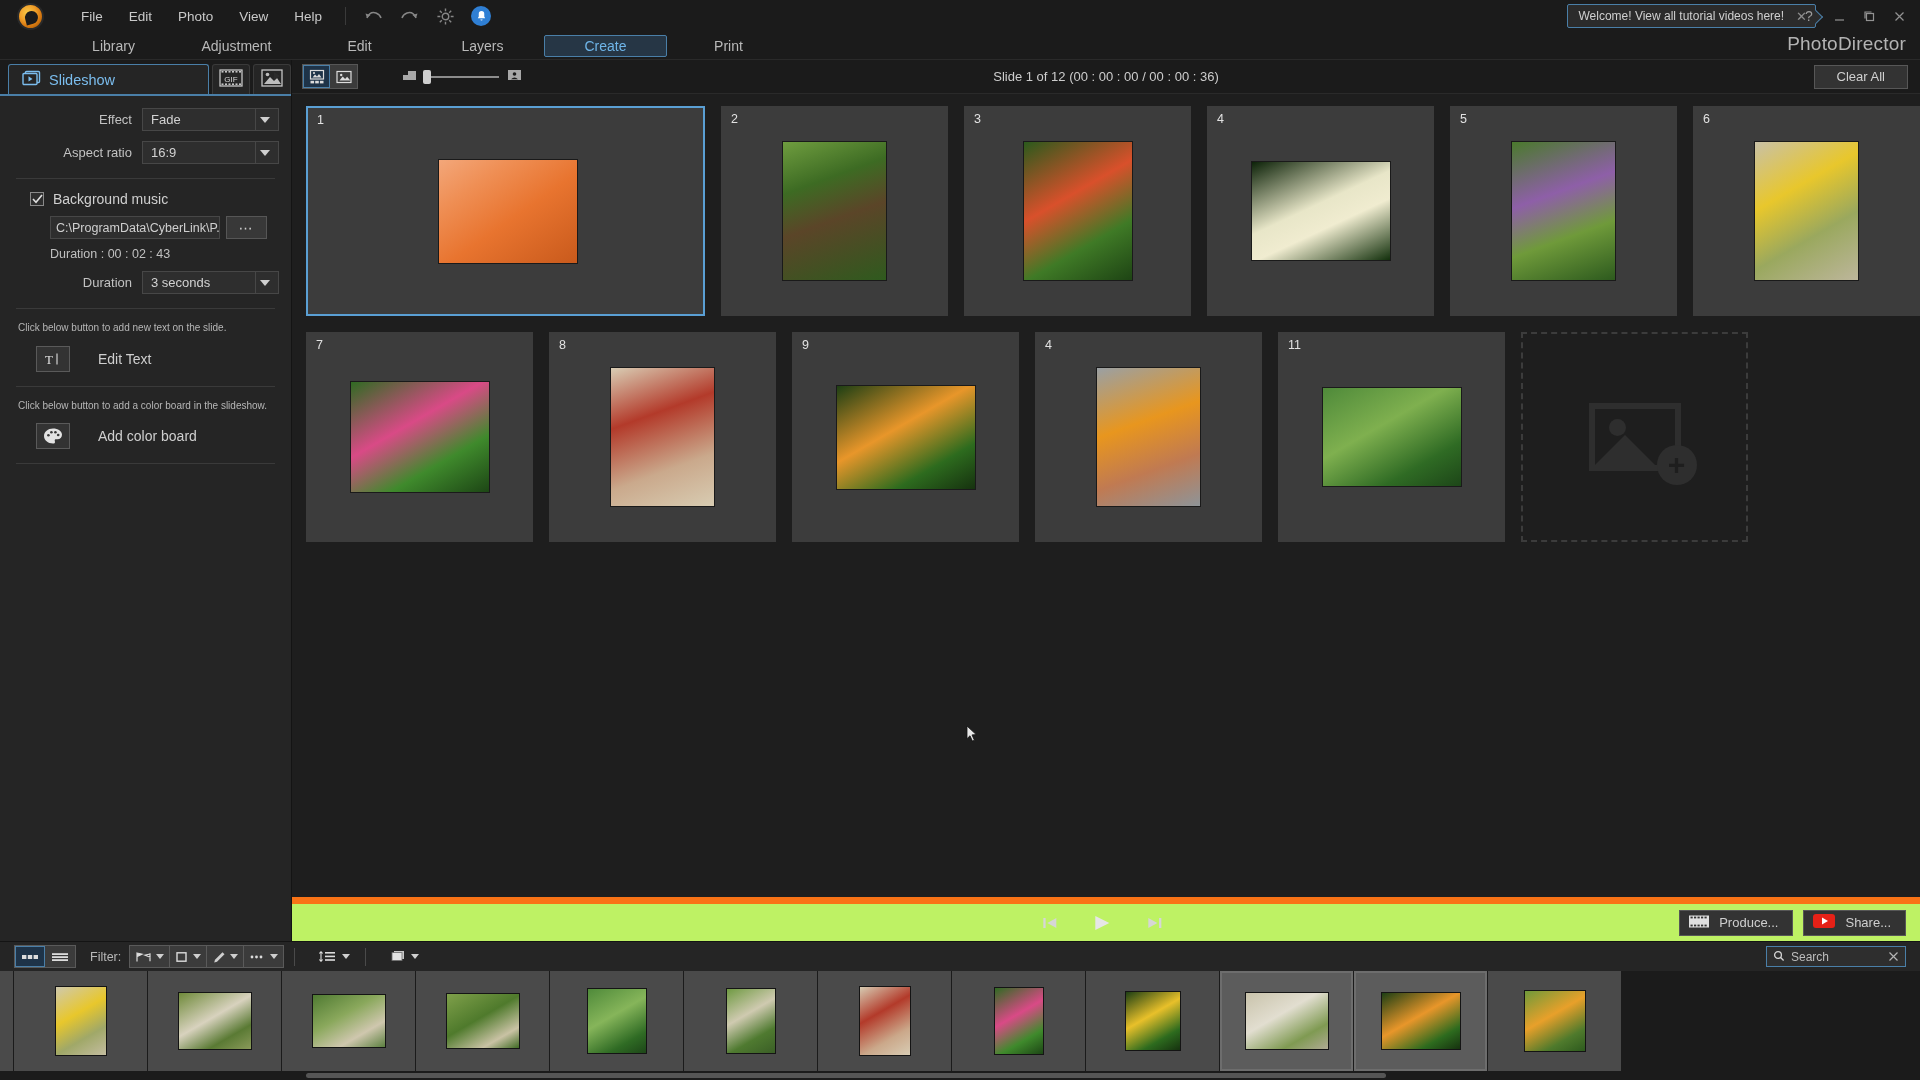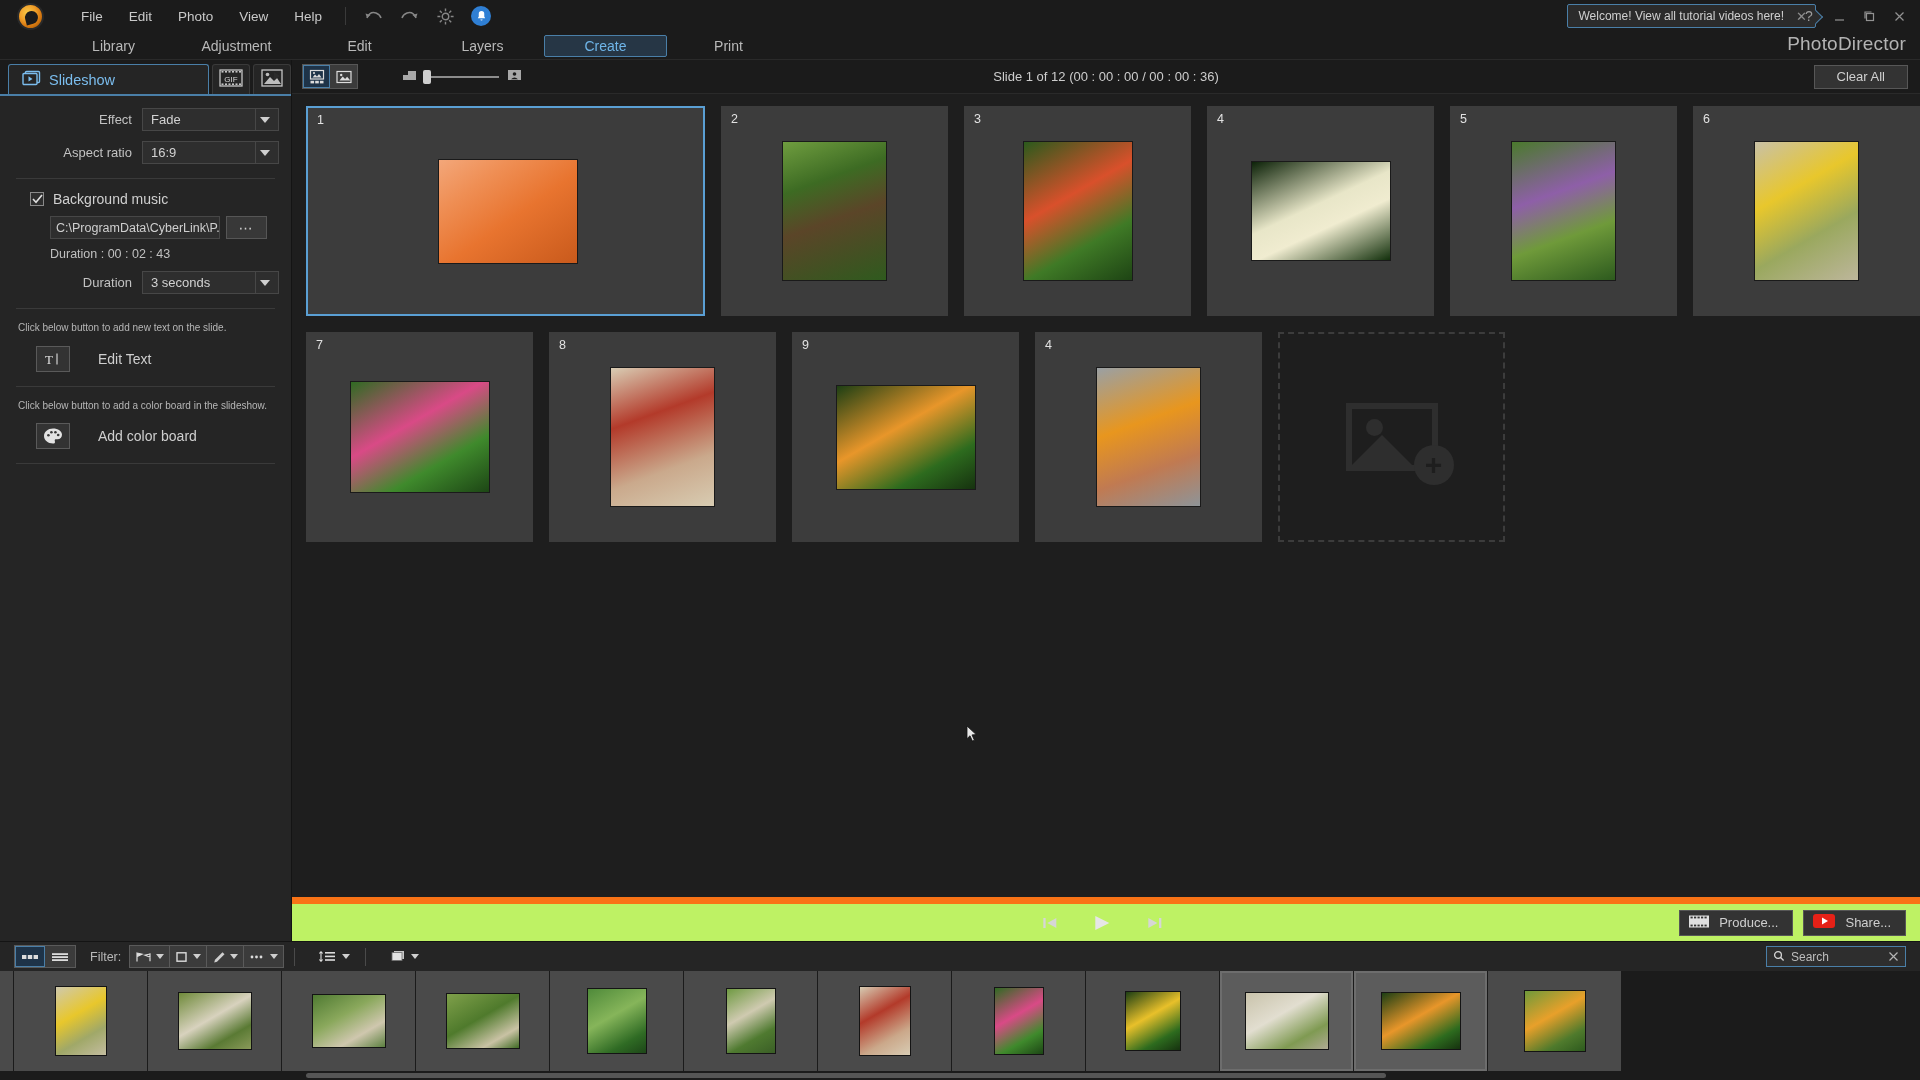--- a/index.html
+++ b/index.html
@@ -453,20 +453,24 @@
               <div class="ph" style="width: 105px; height: 140px; background: linear-gradient(160deg, rgb(217, 205, 180) 0%, rgb(179, 58, 42) 35%, rgb(202, 169, 140) 70%, rgb(216, 204, 178) 100%);"></div>
             </div>
             <div class="cell">
               <div class="num">9</div>
               <div class="ph" style="width: 140px; height: 105px; background: linear-gradient(150deg, rgb(29, 63, 20) 0%, rgb(232, 150, 42) 42%, rgb(45, 107, 30) 75%, rgb(22, 50, 15) 100%);"></div>
             </div>
             <div class="cell">
               <div class="num">4</div>
               <div class="ph" style="width: 105px; height: 140px; background: linear-gradient(160deg, rgb(154, 160, 164) 0%, rgb(232, 150, 30) 40%, rgb(192, 122, 82) 70%, rgb(142, 148, 152) 100%);"></div>
             </div>
+            <div class="cell">
+              <div class="num">11</div>
+              <div class="ph" style="width: 140px; height: 100px; background: linear-gradient(150deg, rgb(79, 138, 58) 0%, rgb(127, 176, 79) 40%, rgb(47, 107, 36) 75%, rgb(29, 70, 24) 100%);"></div>
+            </div>
             <div class="addcell">
               <div class="addicon">
                 <div class="frame"></div>
                 <div class="sun"></div>
                 <div class="mtn"></div>
                 <div class="plus">+</div>
               </div>
             </div>
           </div>
       </div>

